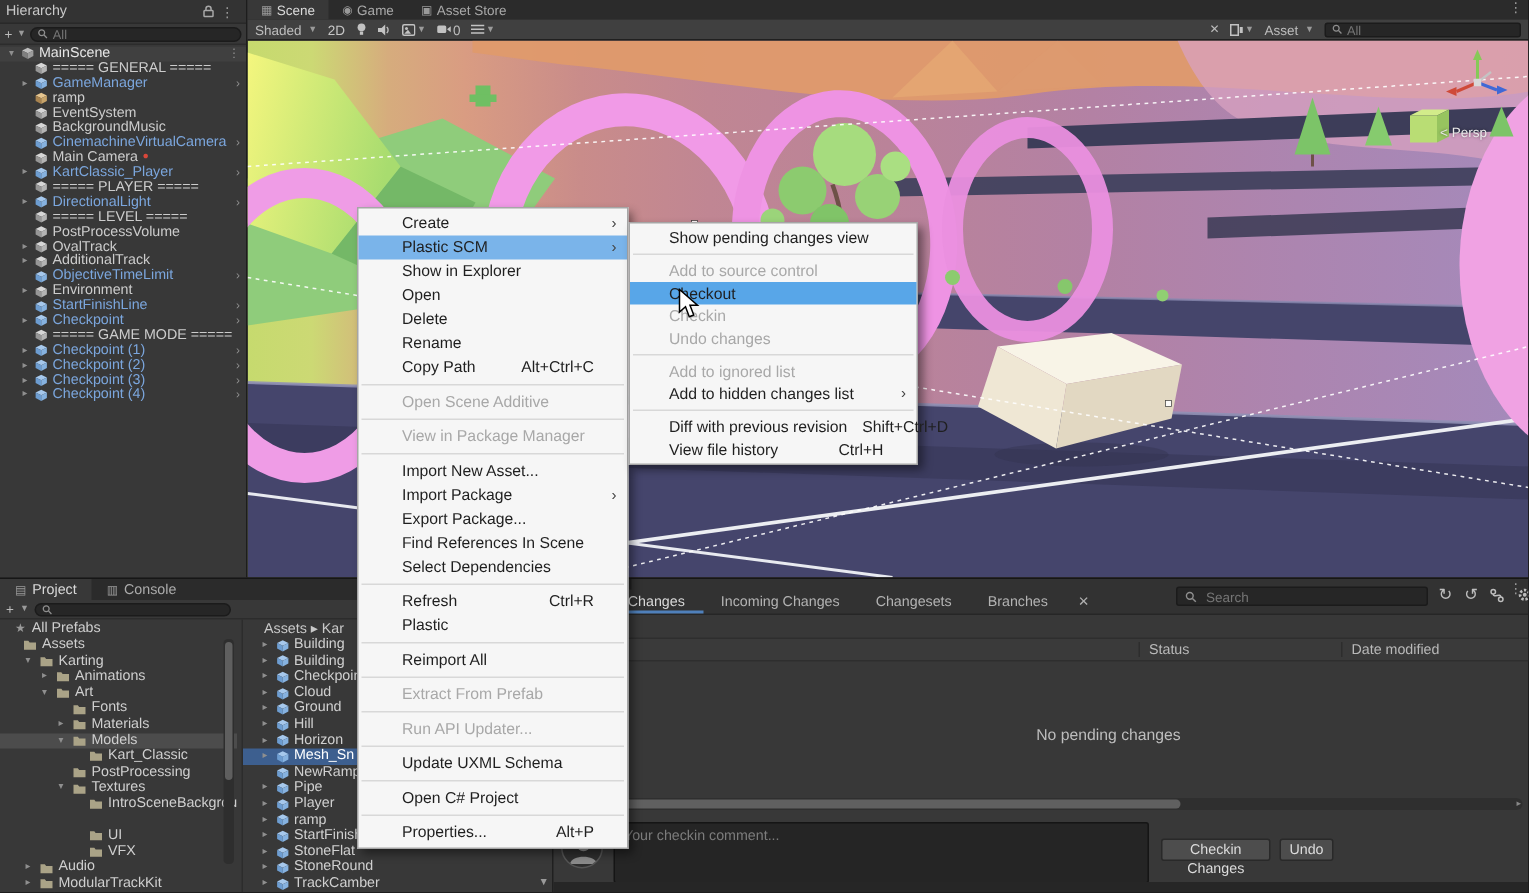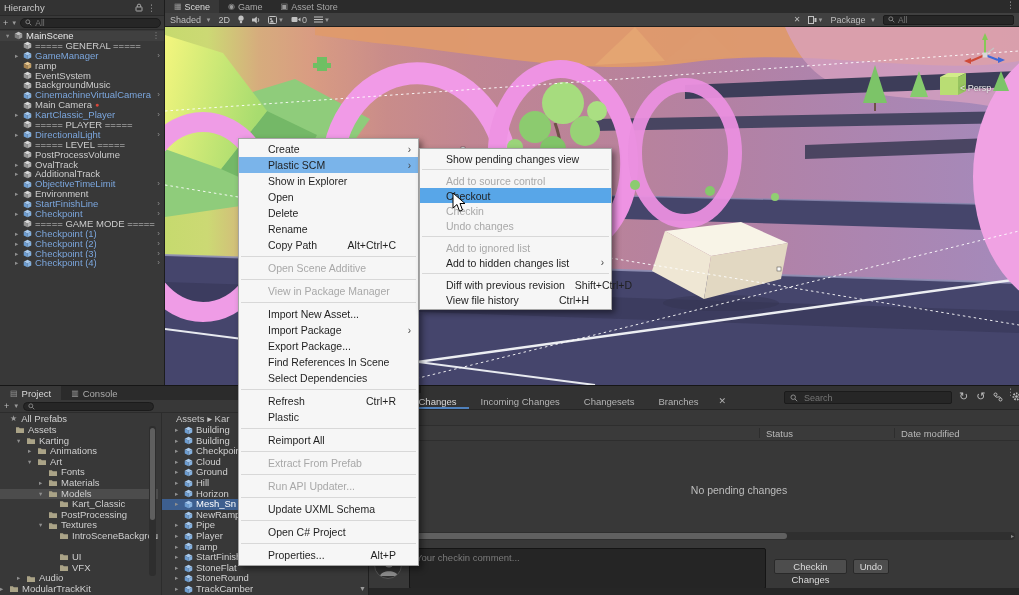--- a/index.html
+++ b/index.html
@@ -488,21 +488,21 @@
       <span class="sp"></span>
       <span style="color:#bdbdbd;font-size:8px;">✕</span>
       <span class="tool-ic">
         <svg width="9" height="8" viewBox="0 0 9 8">
             <rect x="0.5" y="0.5" width="5" height="7" fill="none" stroke="#c2c2c2"></rect>
             <rect x="6.5" y="2" width="2" height="4" fill="#c2c2c2"></rect>
           </svg>
         <span class="caret">▼</span>
       </span>
       <span class="tool-ic">
-        <span>Package</span>&nbsp;<span class="caret">▼</span>
+        <span>Asset</span>&nbsp;<span class="caret">▼</span>
       </span>
       <span class="searchbox">
         <svg width="7" height="7" viewBox="0 0 10 10">
           <circle cx="4" cy="4" r="2.8" fill="none" stroke="#8f8f8f" stroke-width="1.2"></circle>
           <line x1="6.2" y1="6.2" x2="9" y2="9" stroke="#8f8f8f" stroke-width="1.2"></line>
         </svg>
         <input placeholder="All" style="">
       </span>
     </div>
 
@@ -736,21 +736,21 @@
     </svg>
     <span class="lbl">VFX</span>
   </div>
         <div class="frow" style="padding-left: 17px;">
     <span class="tarrow">▸</span>
     <svg class="folder-ico" viewBox="0 0 12 10">
       <path d="M1,1.5 h3.6 l1.1,1.4 H11 v6 H1 Z" fill="#aaa387"></path>
     </svg>
     <span class="lbl">Audio</span>
   </div>
-        <div class="frow" style="">
+        <div class="frow" style="padding-left: 17px;">
     <span class="tarrow">▸</span>
     <svg class="folder-ico" viewBox="0 0 12 10">
       <path d="M1,1.5 h3.6 l1.1,1.4 H11 v6 H1 Z" fill="#aaa387"></path>
     </svg>
     <span class="lbl">ModularTrackKit</span>
   </div>
         <div class="frow" style="padding-left: 17px;">
     <span class="tarrow"></span>
 
     <span class="lbl">PhysicsMaterials</span>

